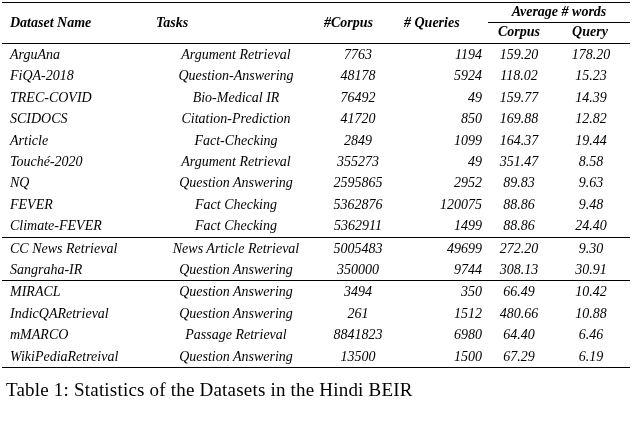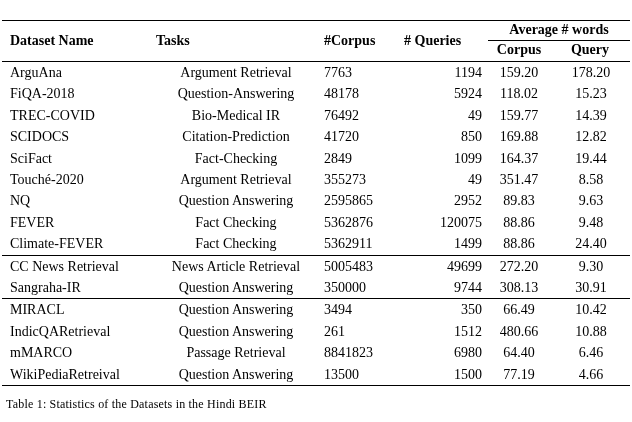--- a/index.html
+++ b/index.html
@@ -9,26 +9,27 @@
   }
   body {
     width: 632px;
     height: 422px;
     overflow: hidden;
     font-family: "Liberation Serif", "DejaVu Serif", serif;
     color: #000000;
   }
   .paper-table {
     width: 628px;
-    margin: 20px 2px 0 2px;
+    margin: 2px 2px 0 2px;
     border-collapse: collapse;
     table-layout: fixed;
     border-top: 1.6px solid #000;
     border-bottom: 1.6px solid #000;
     font-size: 14px;
+    font-style: italic;
   }
   thead {
     border-bottom: 1px solid #000;
   }
   th {
     font-weight: bold;
     font-size: 14px;
     padding: 2px 4px;
     vertical-align: middle;
     white-space: nowrap;
@@ -38,29 +39,29 @@
   th.h-span   { text-align: center; border-bottom: 1px solid #000; padding: 1px 2px 2px 2px; }
   th.h-sub    { text-align: center; padding: 1px 8px 3px 2px; }
   td {
     padding: 1px 4px;
     white-space: nowrap;
     overflow: hidden;
     line-height: 19.4px;
   }
   td.c0 { text-align: left;  padding-left: 8px; }
   td.c1 { text-align: center; }
-  td.c2 { text-align: left; padding-right: 8px; }
+  td.c2 { text-align: center; padding-right: 8px; }
   td.c3 { text-align: right; padding-right: 6px; }
   td.c4 { text-align: center; padding-right: 10px; }
   td.c5 { text-align: center; padding-right: 8px; }
   tbody.section { border-top: 1px solid #000; }
   tbody.section:first-of-type { border-top: none; }
   .caption {
     margin: 11px 0 0 6px;
-    font-size: 12px;
+    font-size: 19px;
     letter-spacing: 0.2px;
     white-space: nowrap;
   }
 </style>
 </head>
 <body>
 
 <table class="paper-table">
   <colgroup>
     <col style="width:150px">
@@ -110,21 +111,21 @@
       </tr>
       <tr>
         <td class="c0">SCIDOCS</td>
         <td class="c1">Citation-Prediction</td>
         <td class="c2">41720</td>
         <td class="c3">850</td>
         <td class="c4">169.88</td>
         <td class="c5">12.82</td>
       </tr>
       <tr>
-        <td class="c0">SciFact</td>
+        <td class="c0">Article</td>
         <td class="c1">Fact-Checking</td>
         <td class="c2">2849</td>
         <td class="c3">1099</td>
         <td class="c4">164.37</td>
         <td class="c5">19.44</td>
       </tr>
       <tr>
         <td class="c0">Touché-2020</td>
         <td class="c1">Argument Retrieval</td>
         <td class="c2">355273</td>
@@ -198,19 +199,19 @@
         <td class="c2">8841823</td>
         <td class="c3">6980</td>
         <td class="c4">64.40</td>
         <td class="c5">6.46</td>
       </tr>
       <tr>
         <td class="c0">WikiPediaRetreival</td>
         <td class="c1">Question Answering</td>
         <td class="c2">13500</td>
         <td class="c3">1500</td>
-        <td class="c4">77.19</td>
-        <td class="c5">4.66</td>
+        <td class="c4">67.29</td>
+        <td class="c5">6.19</td>
       </tr>
     </tbody>
   </table>
 
 <div class="caption">Table 1: Statistics of the Datasets in the Hindi BEIR</div>
 
 </body></html>

